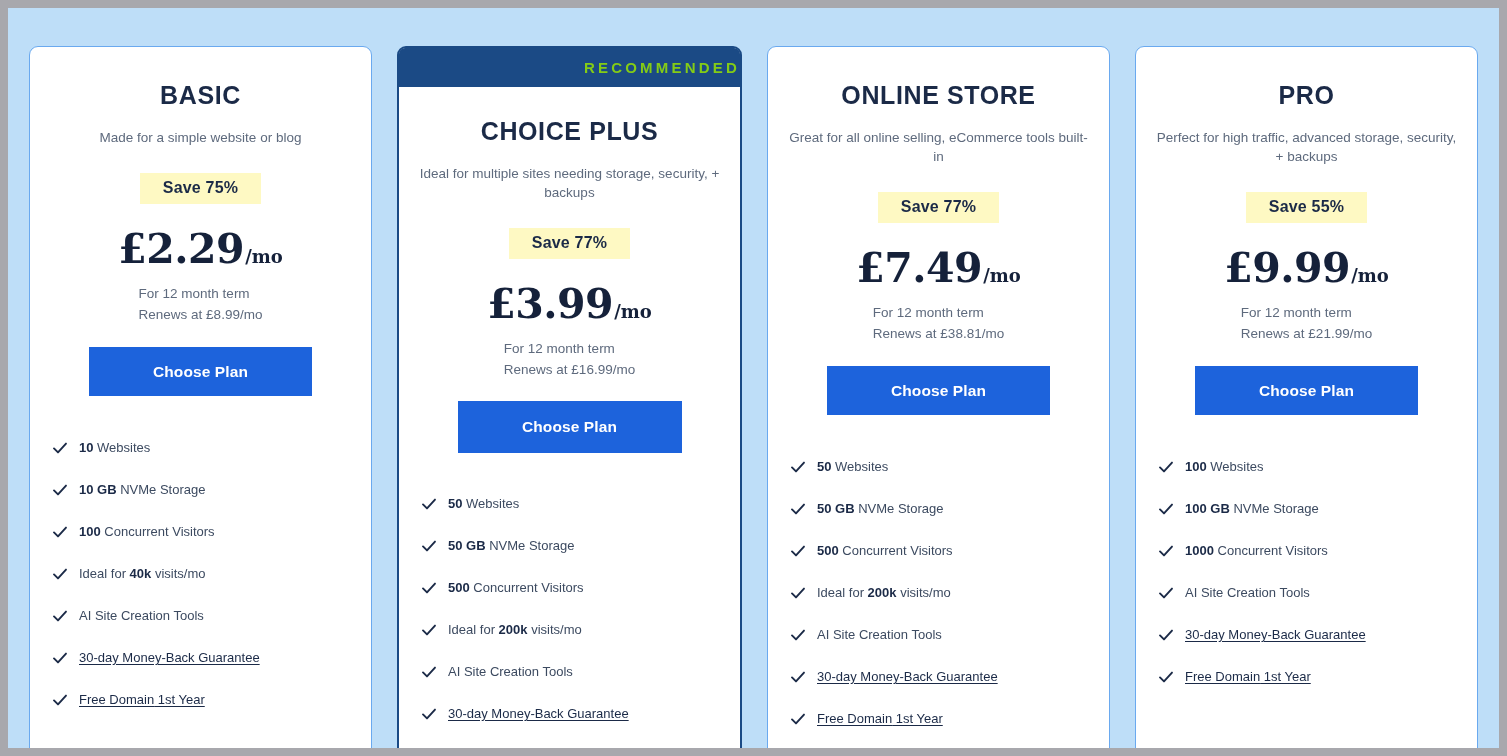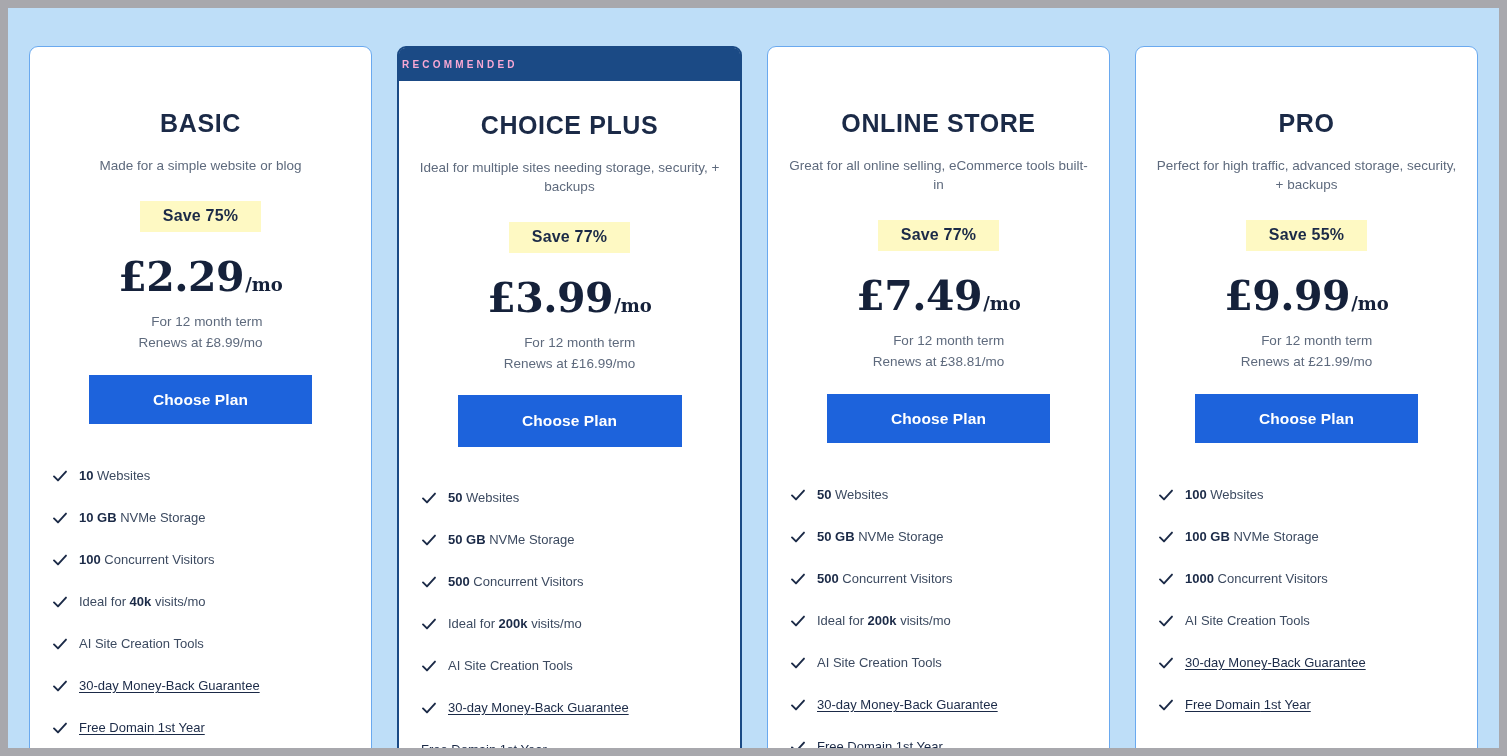--- a/index.html
+++ b/index.html
@@ -55,44 +55,44 @@
   .card.featured {
     width: 345px;
     border: 2px solid #1b4a85;
     border-radius: 9px;
   }
 
   
   .ribbon {
     width: 100%;
     background: #1b4a85;
-    color: #f9a8d4;
-    font-size: 10px;
+    color: #84cc16;
+    font-size: 15px;
     font-weight: bold;
     letter-spacing: 3.2px;
-    text-align: left;
+    text-align: right;
     padding: 11px 0 11px 3px;
     border-radius: 6px 6px 0 0;
   }
 
   .card-body {
     width: 100%;
     padding: 0 20px;
     display: flex;
     flex-direction: column;
     align-items: center;
   }
 
   .plan-title {
     font-size: 25px;
     font-weight: bold;
     letter-spacing: 0.6px;
     color: #1b2a47;
     text-align: center;
-    margin-top: 62px;
+    margin-top: 34px;
   }
 
   .featured .plan-title { margin-top: 30px; }
 
   .plan-desc {
     font-size: 13.5px;
     line-height: 19px;
     color: #5e6a7d;
     text-align: center;
     margin-top: 18px;
@@ -128,21 +128,21 @@
     font-size: 18px;
     font-weight: bold;
     margin-left: 1px;
   }
 
   .term {
     margin-top: 10px;
     font-size: 13.5px;
     line-height: 21px;
     color: #5e6a7d;
-    text-align: right;
+    text-align: left;
   }
 
   .choose-btn {
     margin-top: 22px;
     width: 223px;
     height: 49px;
     background: #1d63dc;
     color: #ffffff;
     font-size: 15.5px;
     font-weight: bold;

